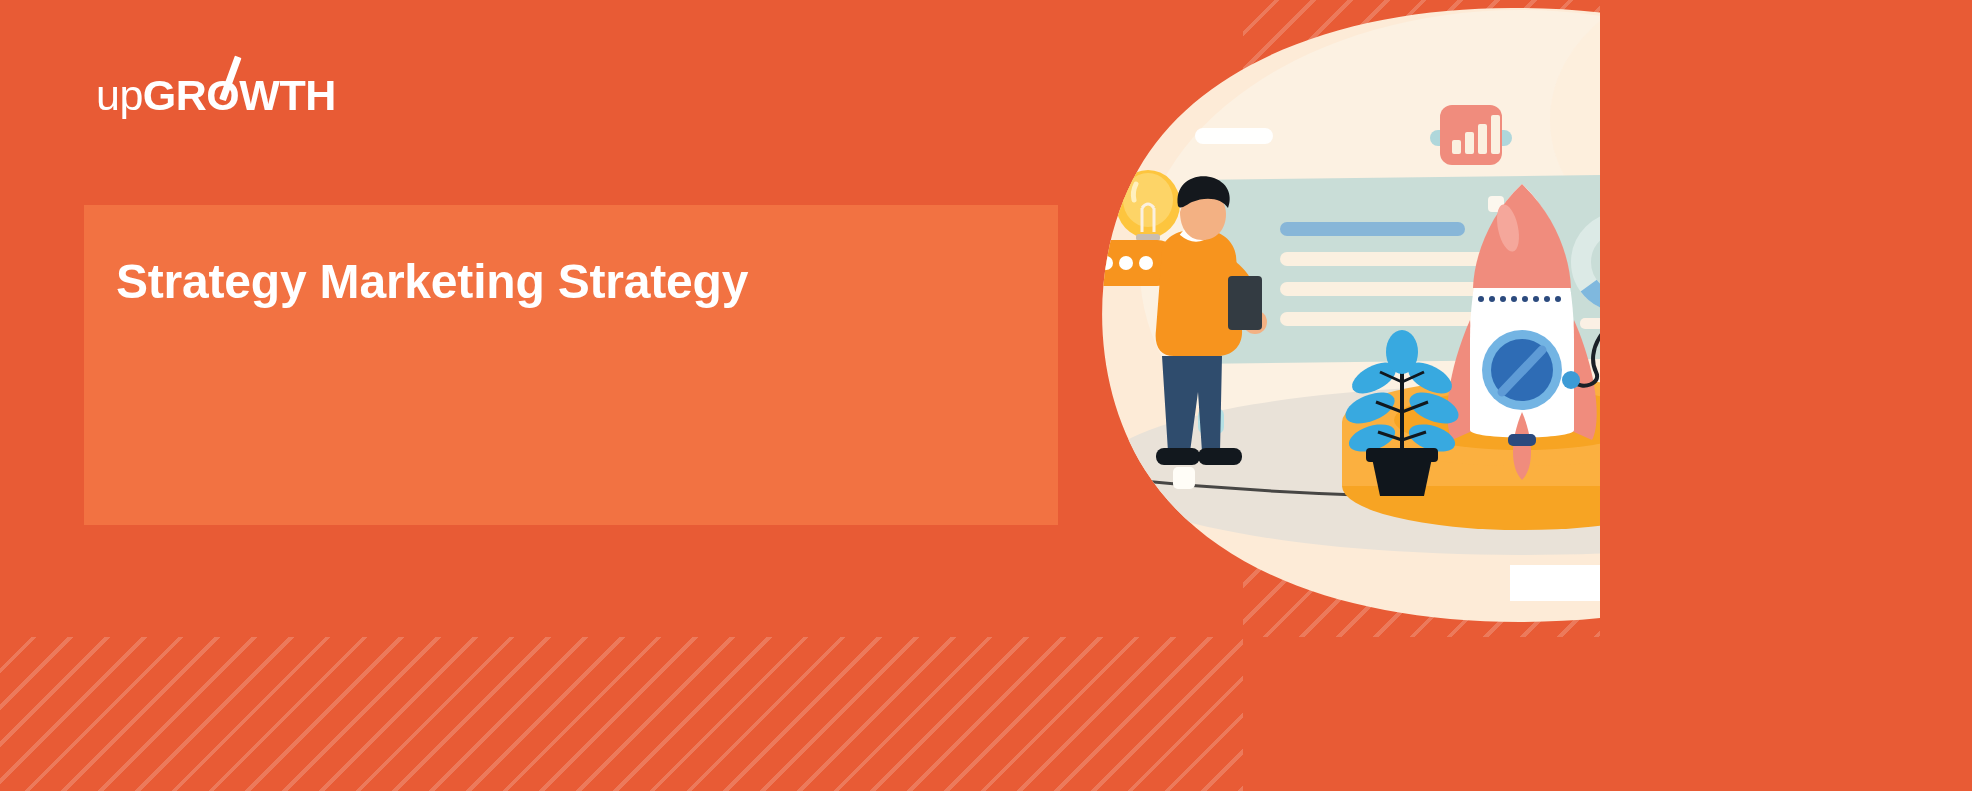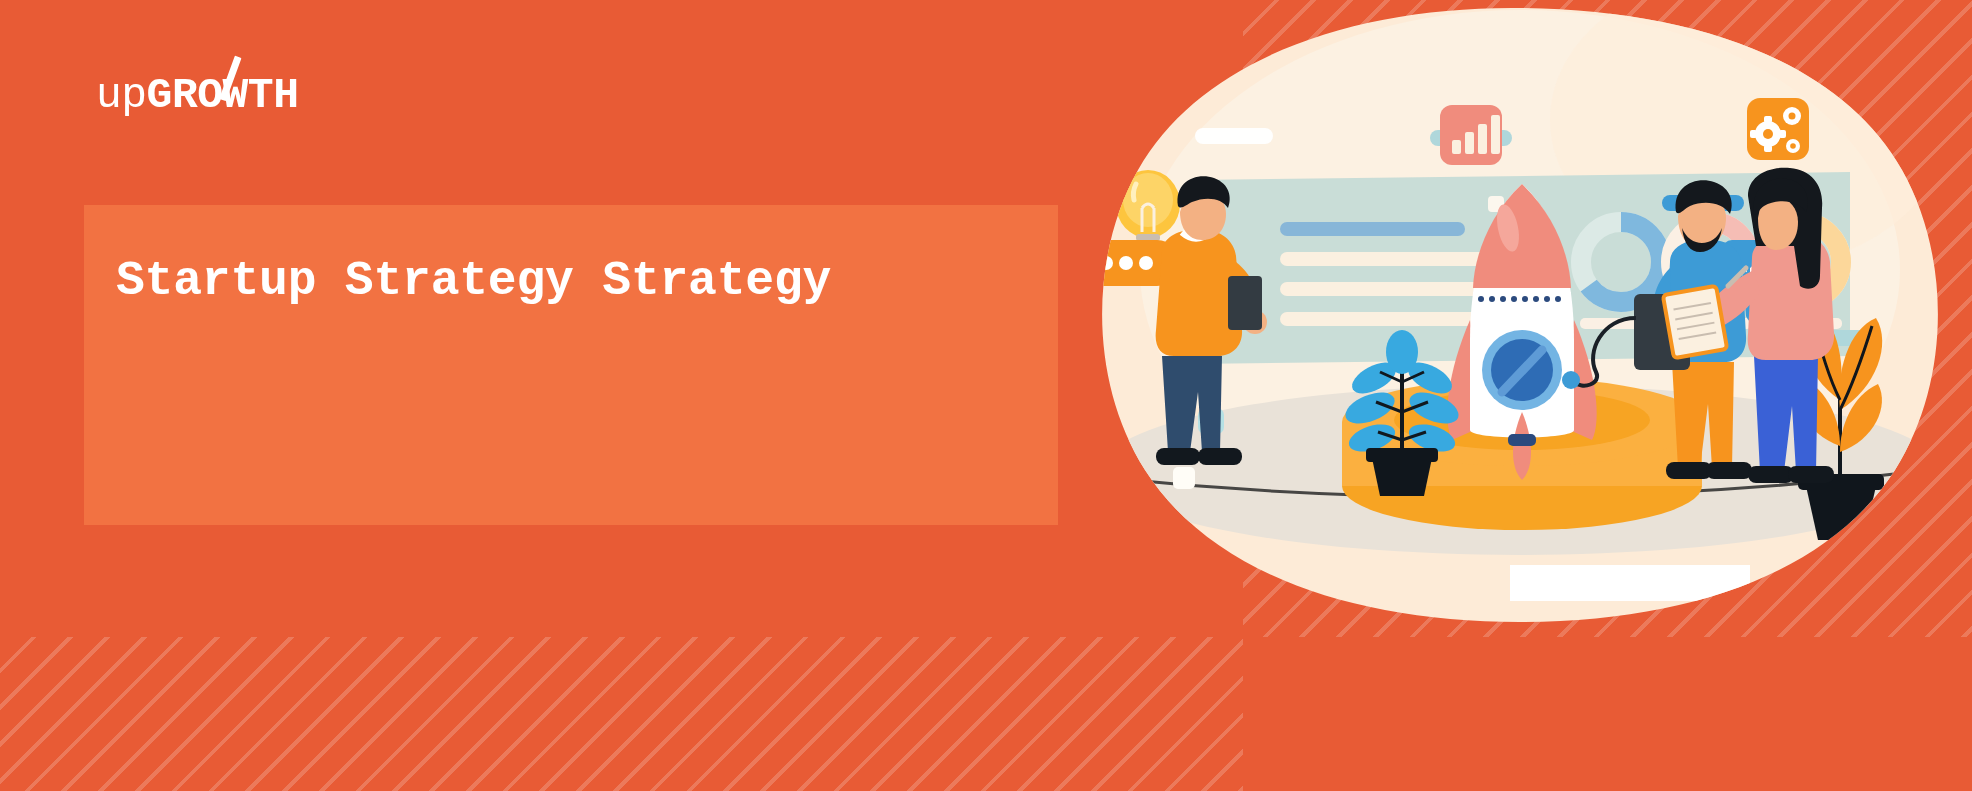--- a/index.html
+++ b/index.html
@@ -5,24 +5,23 @@
 <style>
   * { margin:0; padding:0; box-sizing:border-box; }
   html, body {
     width:1972px; height:791px;
     overflow:hidden;
     font-family:"Liberation Sans", sans-serif;
     background:#E85B35;
   }
   #banner {
     position:relative;
-    width:1972px; height:791px;
+    width:1600px; height:791px;
     background:#E85B35;
     overflow:hidden;
-    font-family:Liberation Mono, monospace;
   }
 
   
   .stripes {
     position:absolute;
     background-image:repeating-linear-gradient(
         135deg,
         rgba(255,255,255,0.00) 0px,
         rgba(255,255,255,0.00) 22px,
         rgba(255,255,255,0.19) 22px,
@@ -99,21 +98,21 @@
   <div id="stripes-bottom-right" style="position:absolute;"></div>
 
   <div id="logo">
     <span class="lo-up">up</span>
     <span class="lo-growth">GROWTH</span>
     <span class="lo-slash"></span>
   </div>
 
   <div id="title-panel"></div>
   <h1 id="title-text">
-    <span class="tline">Startup Strategy Strategy</span>
+    <span class="tline">Strategy Marketing Strategy</span>
   </h1>
 
   <div id="illustration">
     <svg id="illo-svg" viewBox="0 0 922 640" xmlns="http://www.w3.org/2000/svg">
       <defs>
         <clipPath id="blobClip">
           <path d="M462 8 C 640 8, 790 60, 852 170
                    C 900 255, 902 380, 845 470
                    C 780 572, 640 622, 470 622
                    C 300 622, 160 572, 95 470

